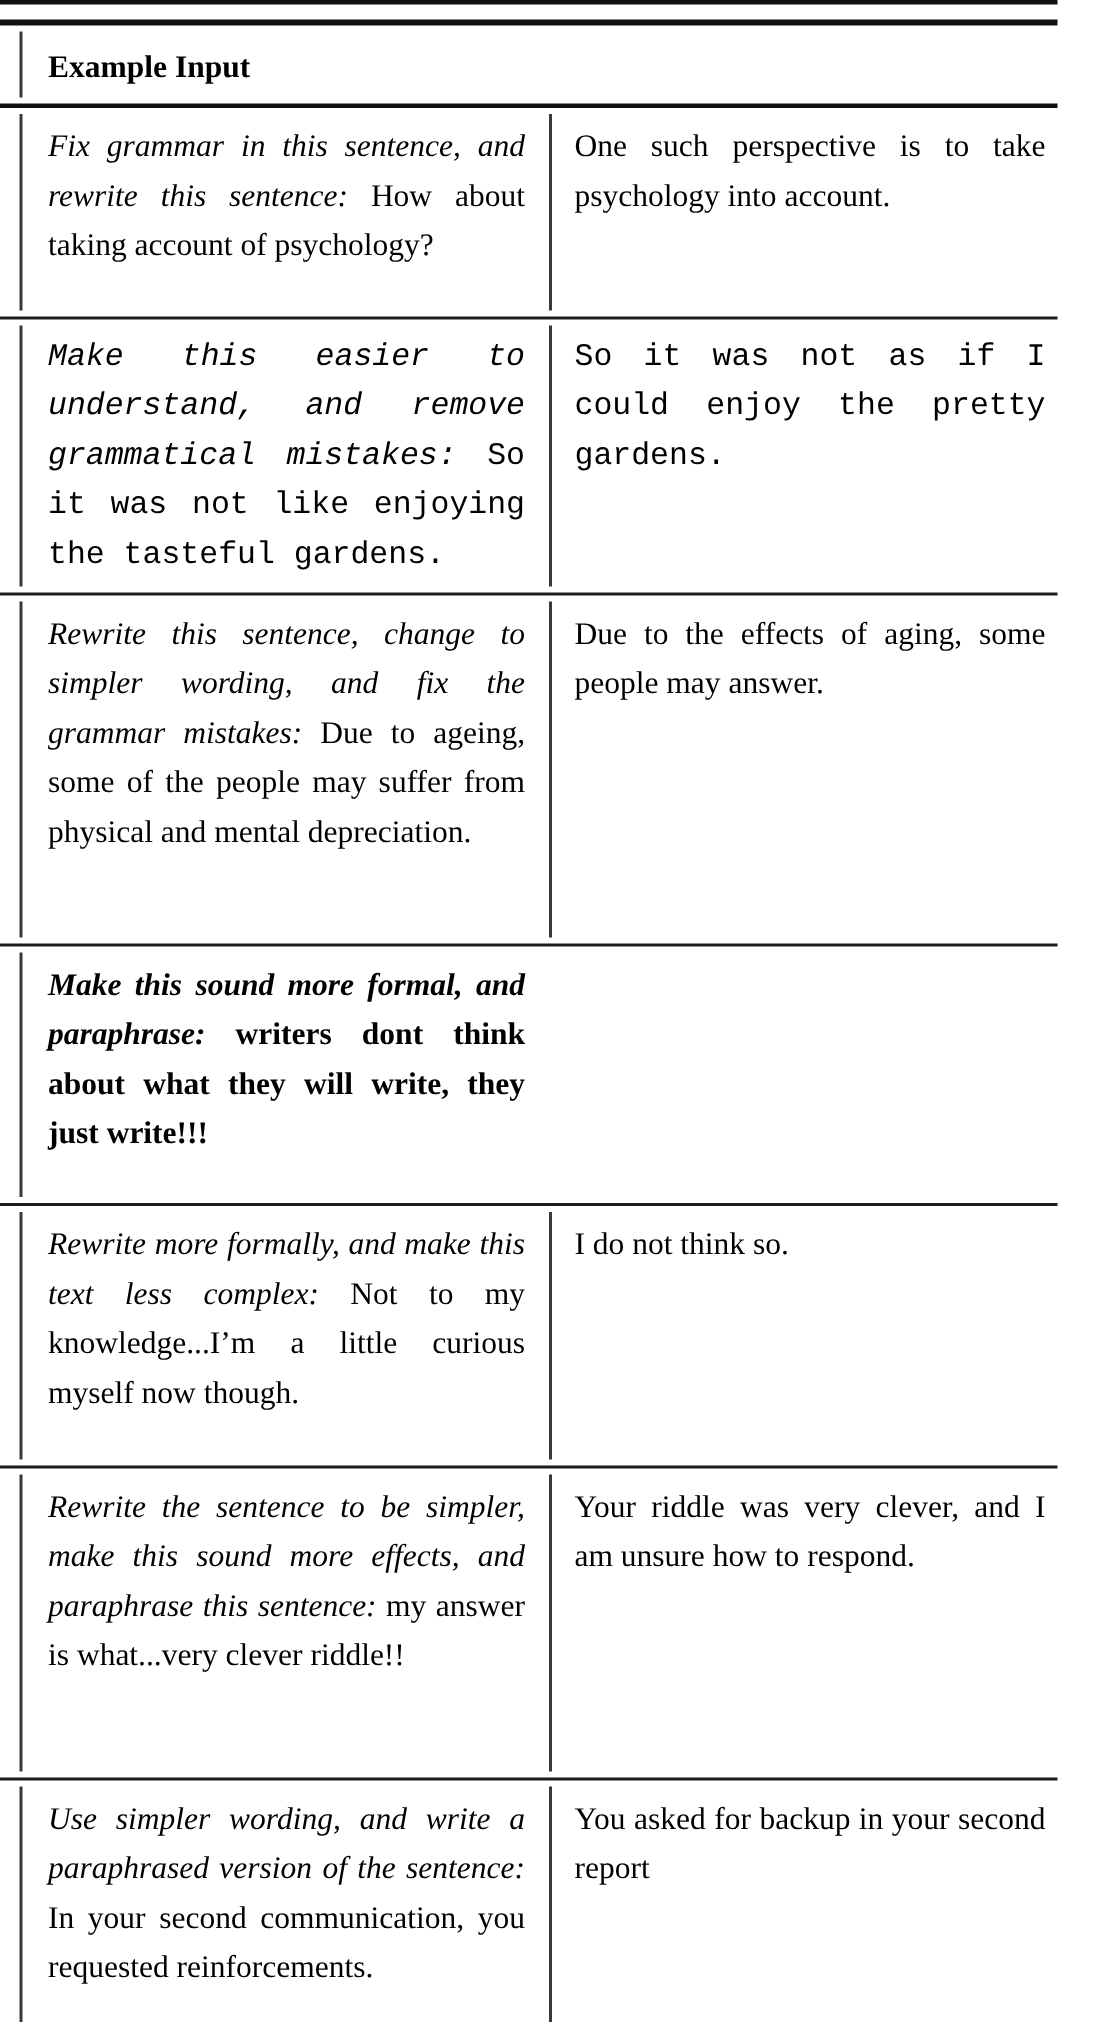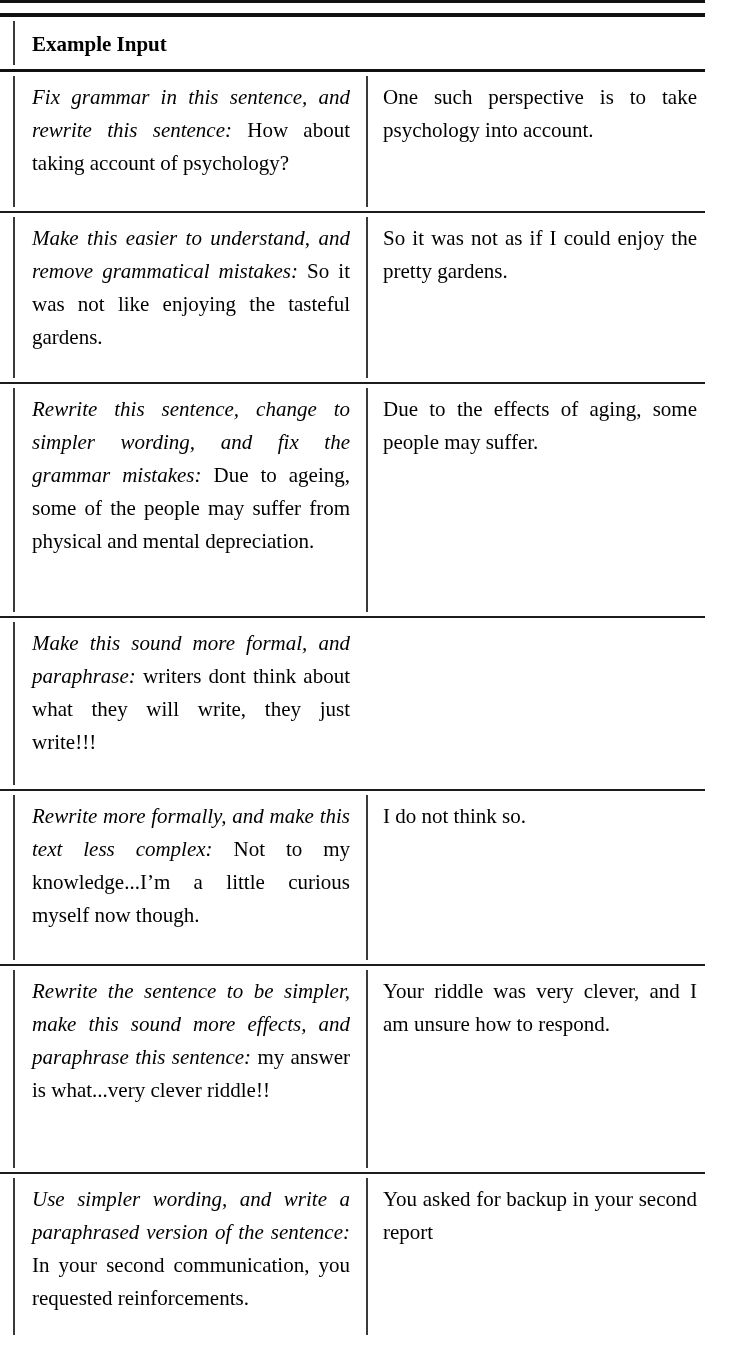--- a/index.html
+++ b/index.html
@@ -53,23 +53,23 @@
     text-align: left;
     padding-top: 7px;
   }
   .cell-input, .cell-output {
     font-size: 21px;
     line-height: 33px;
   }
   .instr { font-style: italic; }
   
   .r1 { min-height: 141px; align-items: center; }
-  .r2 { min-height: 171px; }
+  .r2 { min-height: 171px; font-family: Liberation Mono, monospace; }
   .r3 { min-height: 234px; font-family: Liberation Serif, serif; }
-  .r4 { min-height: 173px; }
+  .r4 { min-height: 173px; font-weight: bold; }
   .r5 { min-height: 175px; }
   .r6 { min-height: 208px; }
   .r7 { min-height: 165px; }
 </style>
 </head>
 <body>
 
 <div class="page">
   <div class="paper-table">
 
@@ -95,21 +95,21 @@
         <div></div>
         <div class="cell-input"><span class="instr">Make this easier to understand, and remove grammatical mistakes:</span> <span>So it was not like enjoying the tasteful gardens.</span></div>
         <div class="cell-output">So it was not as if I could enjoy the pretty gardens.</div>
       </div>
     </div>
 
     <div class="row r3">
       <div class="row-inner">
         <div></div>
         <div class="cell-input"><span class="instr">Rewrite this sentence, change to simpler wording, and fix the grammar mistakes:</span> <span>Due to ageing, some of the people may suffer from physical and mental depreciation.</span></div>
-        <div class="cell-output">Due to the effects of aging, some people may suffer.</div>
+        <div class="cell-output">Due to the effects of aging, some people may answer.</div>
       </div>
     </div>
 
     <div class="row r4">
       <div class="row-inner">
         <div></div>
         <div class="cell-input"><span class="instr">Make this sound more formal, and paraphrase:</span> <span>writers dont think about what they will write, they just write!!!</span></div>
       </div>
     </div>
 

